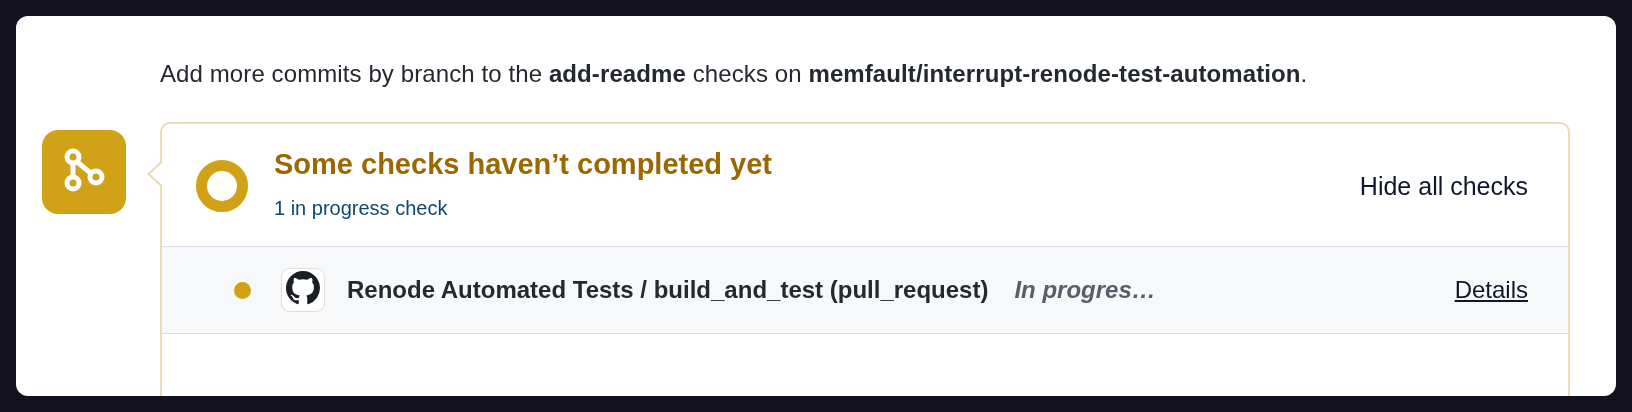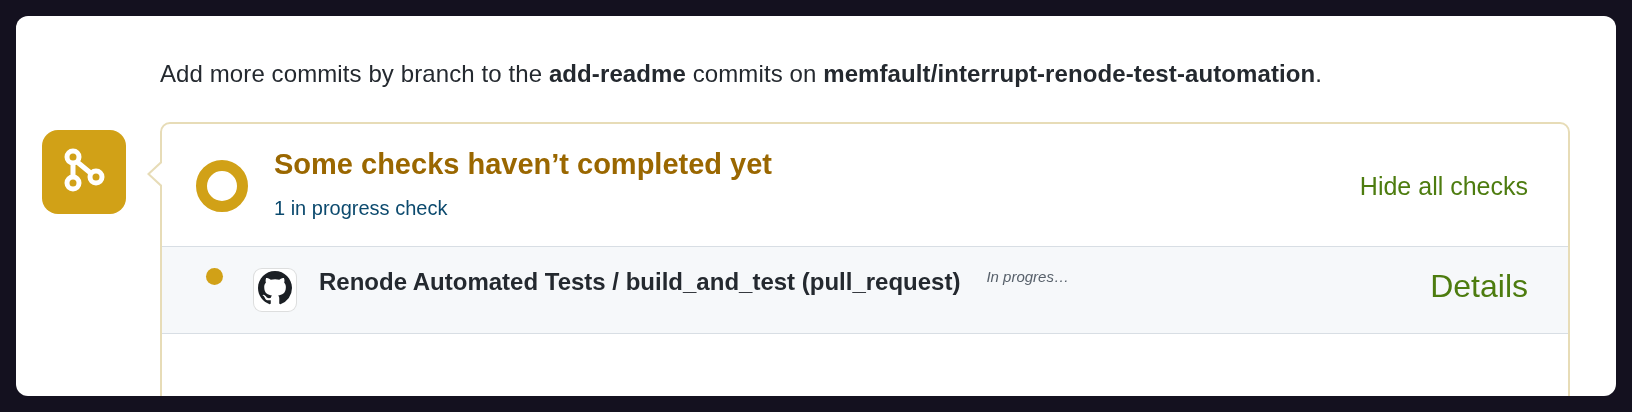--- a/index.html
+++ b/index.html
@@ -83,38 +83,38 @@
     font-weight: 700;
     color: #9a6700;
     line-height: 1.15;
   }
   .checks-subtitle {
     font-size: 20px;
     color: #0c4a6e;
     margin-top: 16px;
   }
   .link {
-    color: #4d7c0f;
+    color: #0f172a;
     text-decoration: none;
     cursor: pointer;
   }
   .hide-link {
     margin-left: auto;
     font-size: 25px;
     margin-top: 4px;
     white-space: nowrap;
   }
 
   .check-row {
     display: flex;
-    align-items: flex-start;
+    align-items: center;
     background: #f6f8fa;
     border-top: 1px solid #d8dee4;
     border-bottom: 1px solid #d8dee4;
-    padding: 21px 40px 21px 44px;
+    padding: 21px 40px 21px 72px;
   }
   .pending-dot {
     width: 17px; height: 17px;
     border-radius: 50%;
     background: #d1a117;
     flex: none;
   }
   .row-avatar {
     margin-left: 30px;
     width: 44px; height: 44px;
@@ -127,38 +127,40 @@
   }
   .check-name {
     margin-left: 22px;
     font-size: 24px;
     font-weight: 700;
     color: #24292f;
     white-space: nowrap;
   }
   .check-status {
     margin-left: 26px;
-    font-size: 15px;
+    font-size: 24px;
     font-style: italic;
     color: #57606a;
     white-space: nowrap;
+    font-weight: bold;
   }
   .details-link {
     margin-left: auto;
-    font-size: 32px;
-    white-space: nowrap;
+    font-size: 24px;
+    white-space: nowrap;
+    text-decoration: underline;
   }
 </style>
 </head>
 <body>
 
 <div class="card">
 
   <div class="commit-line">
-    <span>Add more commits by branch to the </span><span class="bold">add-readme</span><span> commits on </span><span class="bold">memfault/interrupt-renode-test-automation</span><span>.</span>
+    <span>Add more commits by branch to the </span><span class="bold">add-readme</span><span> checks on </span><span class="bold">memfault/interrupt-renode-test-automation</span><span>.</span>
   </div>
 
   <div class="icon-badge">
     <span>
       <svg width="52" height="52" viewBox="0 0 52 52" fill="none" stroke="#ffffff" stroke-width="5" stroke-linecap="round">
         <line x1="15" y1="15" x2="15" y2="37"></line>
         <line x1="18" y1="17" x2="35" y2="31"></line>
         <circle cx="15" cy="13" r="6" fill="#d1a117"></circle>
         <circle cx="15" cy="39" r="6" fill="#d1a117"></circle>
         <circle cx="38" cy="33" r="6" fill="#d1a117"></circle>

